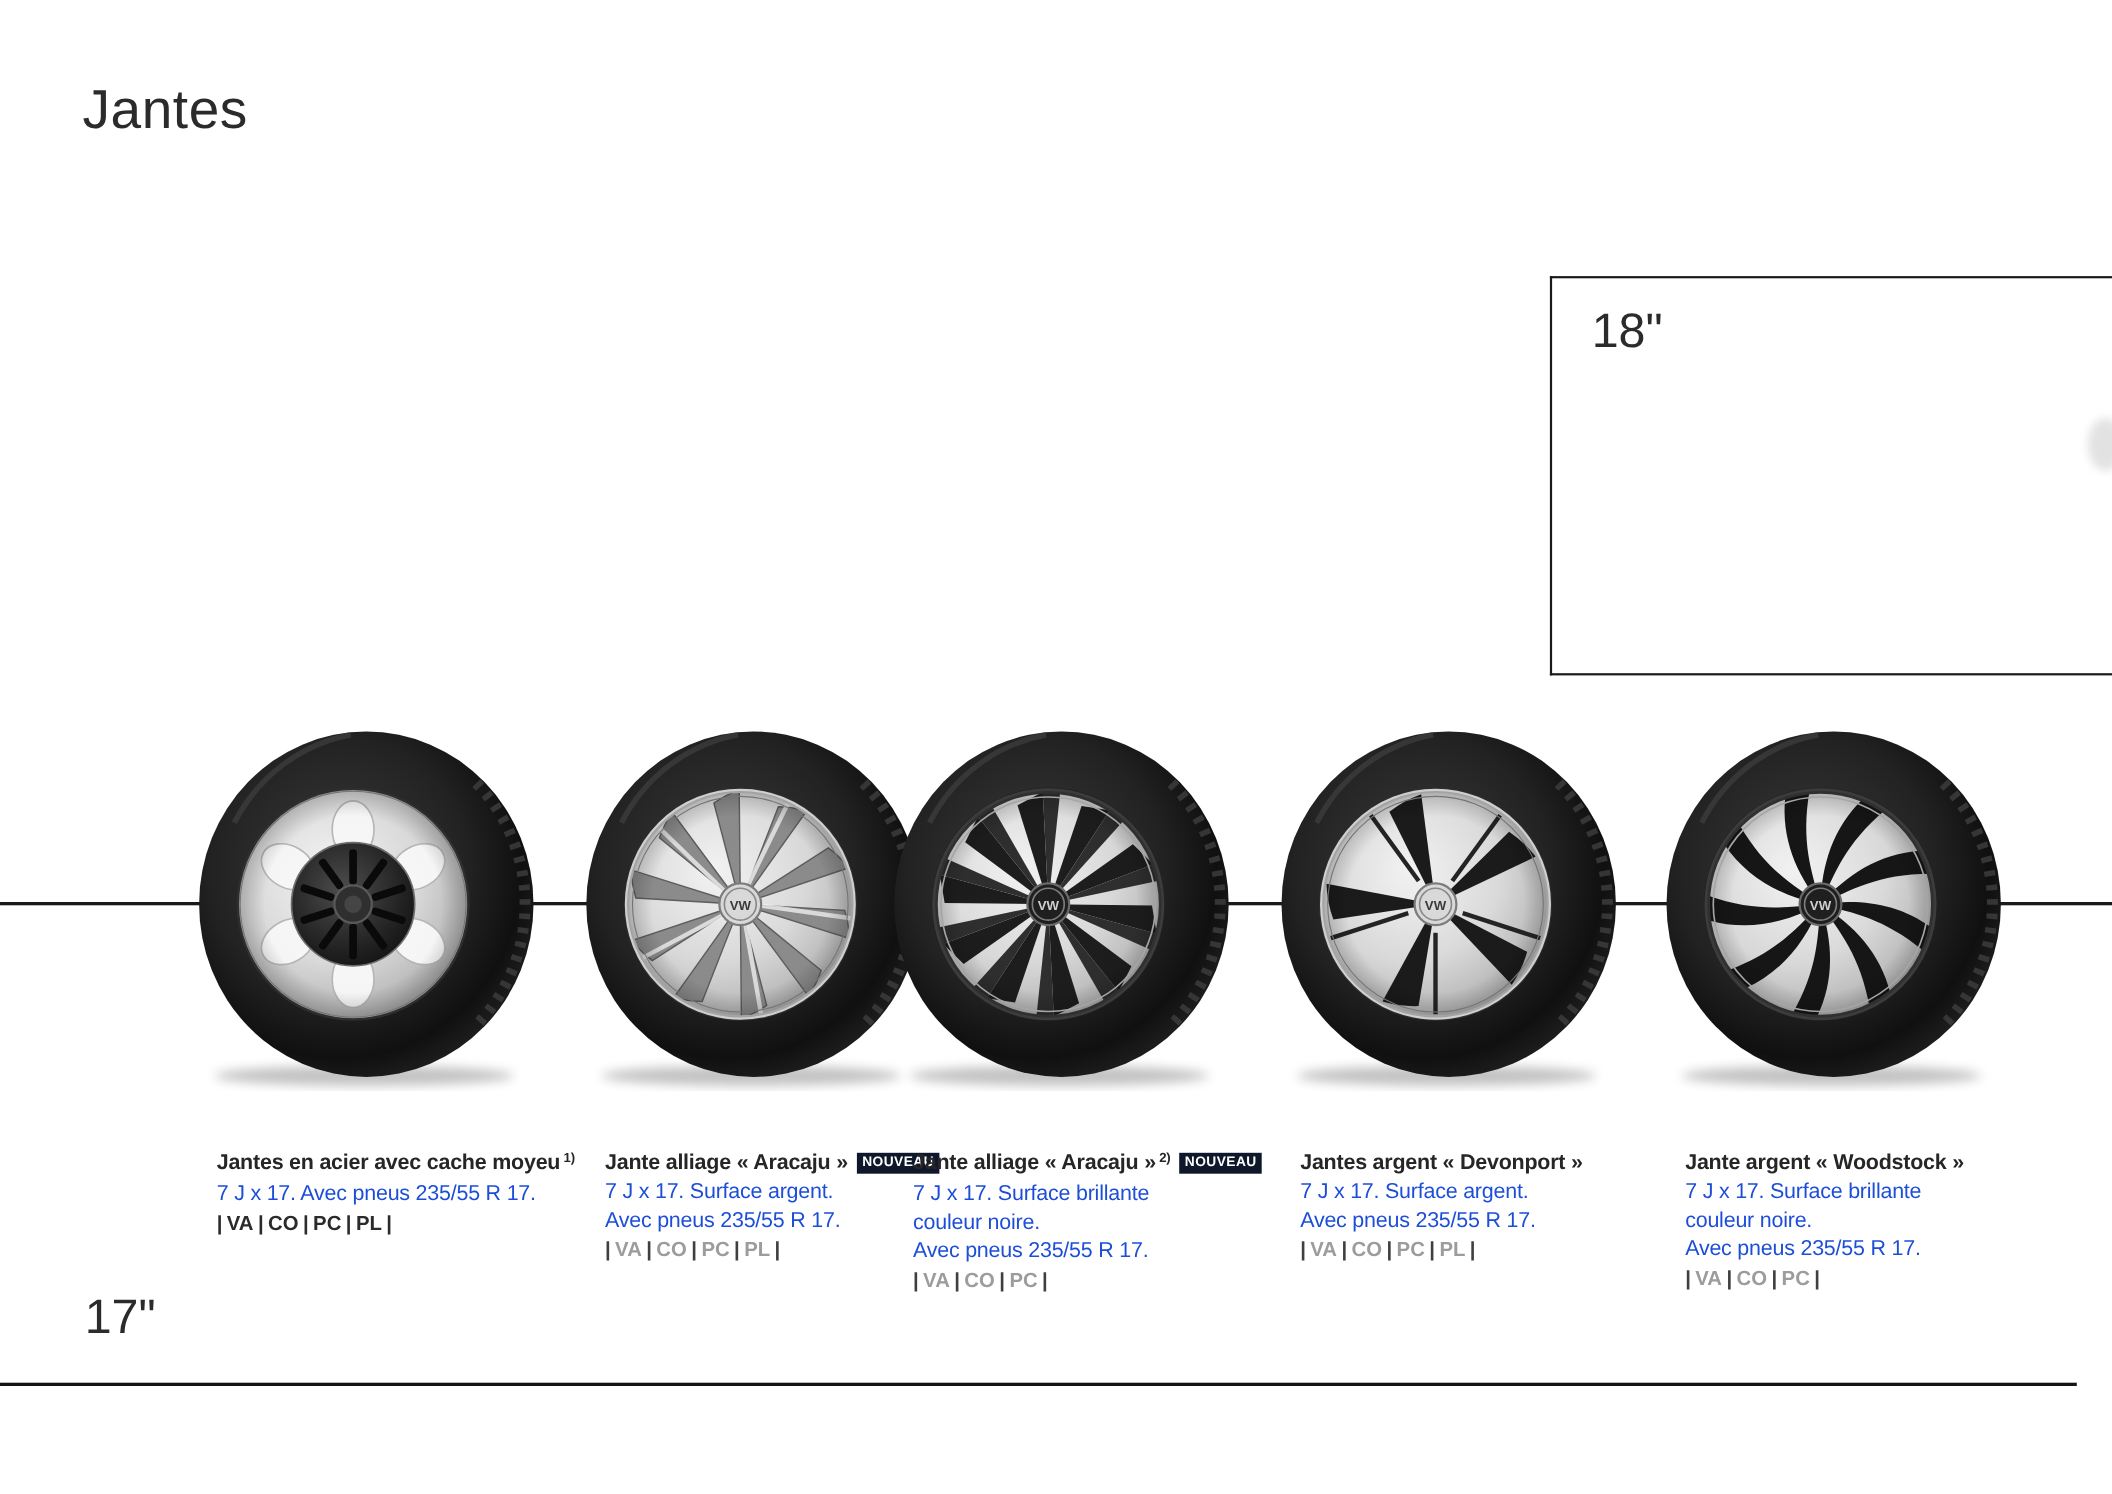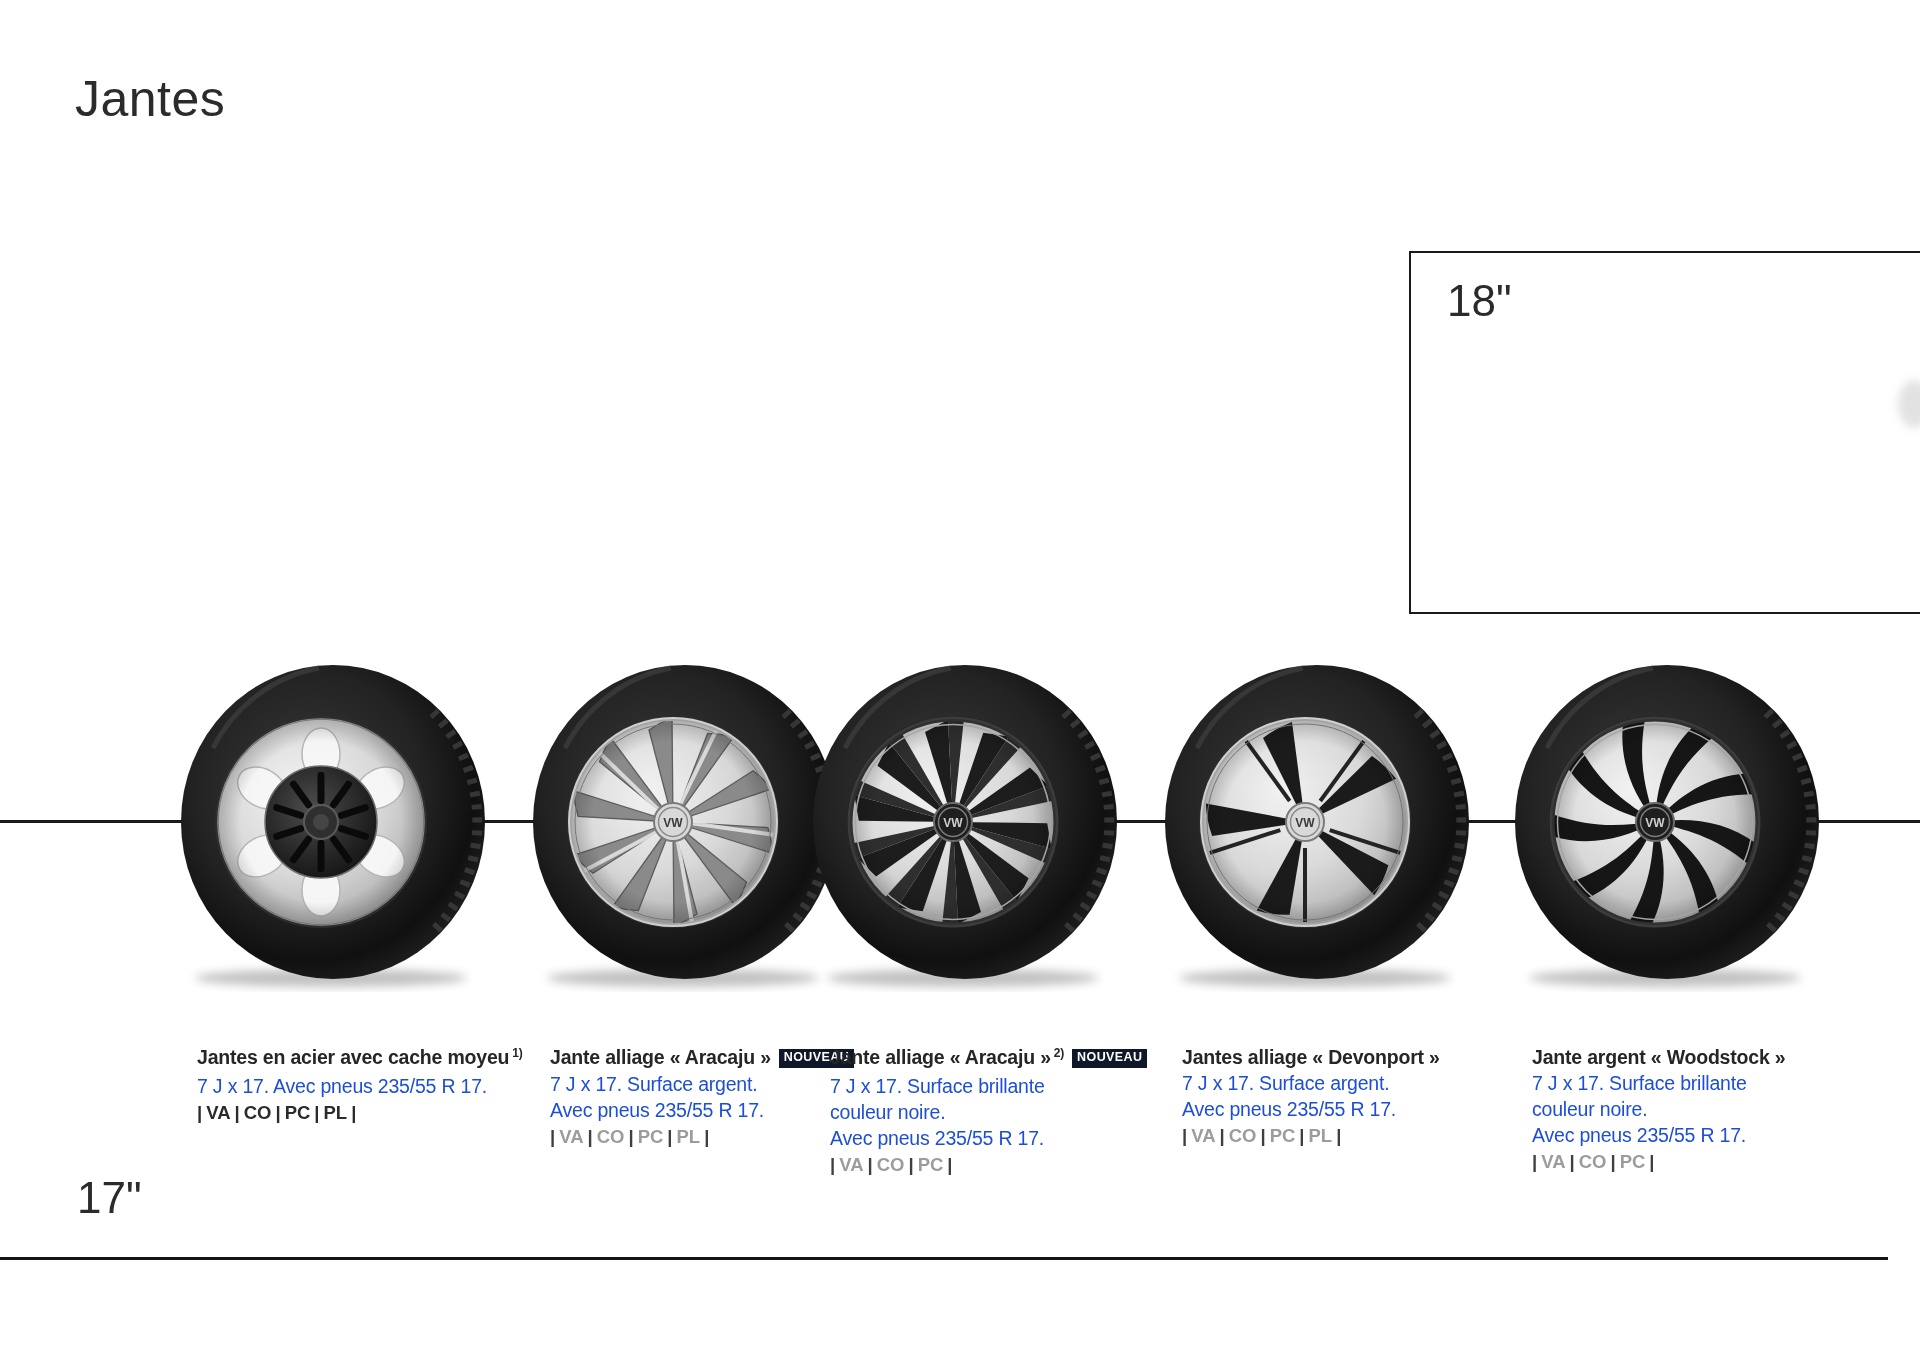--- a/index.html
+++ b/index.html
@@ -306,21 +306,21 @@
     <div class="w-title"><span>Jante alliage « Aracaju »</span><span class="sup">2)</span><span class="badge">NOUVEAU</span></div>
     <div class="w-line">7 J x 17. Surface brillante</div>
     <div class="w-line">couleur noire.</div>
     <div class="w-line">Avec pneus 235/55 R 17.</div>
     <div class="w-codes">
       <span class="sep">|</span><span class="code">VA</span><span class="sep">|</span><span class="code">CO</span><span class="sep">|</span><span class="code">PC</span><span class="sep">|</span>
     </div>
   </div>
 
   <div class="col c4">
-    <div class="w-title">Jantes alliage « Devonport »</div>
+    <div class="w-title">Jantes argent « Devonport »</div>
     <div class="w-line">7 J x 17. Surface argent.</div>
     <div class="w-line">Avec pneus 235/55 R 17.</div>
     <div class="w-codes">
       <span class="sep">|</span><span class="code">VA</span><span class="sep">|</span><span class="code">CO</span><span class="sep">|</span><span class="code">PC</span><span class="sep">|</span><span class="code">PL</span><span class="sep">|</span>
     </div>
   </div>
 
   <div class="col c5">
     <div class="w-title">Jante argent « Woodstock »</div>
     <div class="w-line">7 J x 17. Surface brillante</div>

